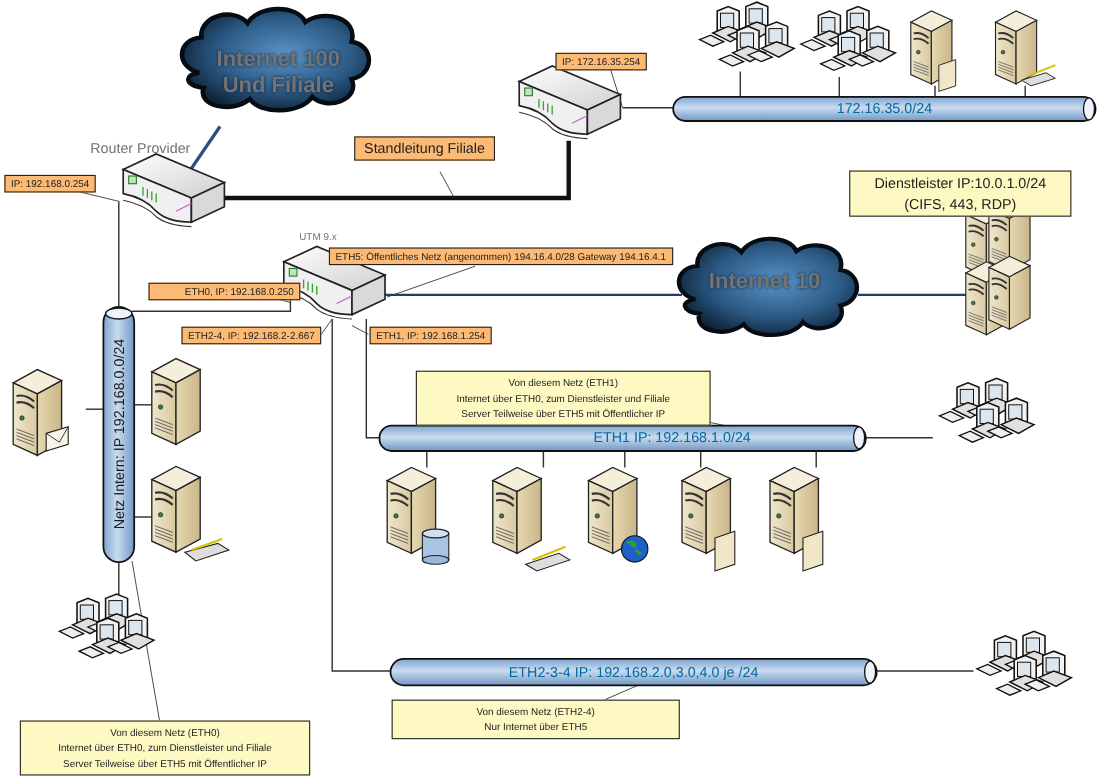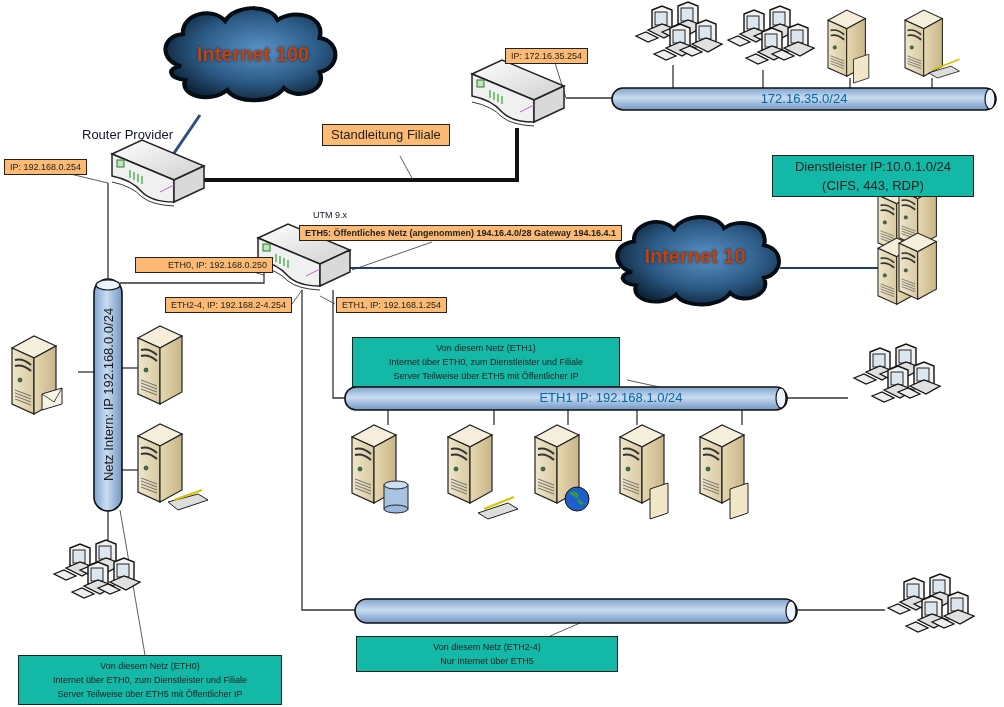--- a/index.html
+++ b/index.html
@@ -1,24 +1,24 @@
 <!DOCTYPE html>
 <html><head>
 <meta charset="utf-8">
 <style>
   html, body { margin:0; padding:0; background:#ffffff; }
   body { width:1004px; height:707px; position:relative; overflow:hidden; font-family:"Liberation Sans", sans-serif; }
   #stage { position:absolute; left:0; top:0; width:1004px; height:707px; }
   .lbl { position:absolute; background:#fdba74; border:1px solid #222; font-size:9px; color:#222; white-space:nowrap; padding:1px 5px; line-height:12px; }
   .lbl-lg { font-size:13px; line-height:16px; padding:2px 8px; }
-  .note { position:absolute; background:#14b8a6; border:1px solid #222; font-size:9px; color:#222; text-align:center; line-height:14px; padding:3px 4px; }
+  .note { position:absolute; background:#fef9c3; border:1px solid #222; font-size:9px; color:#222; text-align:center; line-height:14px; padding:3px 4px; }
   .note div { white-space:nowrap; }
-  .plain { position:absolute; font-size:12px; color:#0f172a; white-space:nowrap; }
-  .small { font-size:9px;margin-left:41px; }
-  .cloud-text { position:absolute; color:#c2410c; font-weight:bold; text-align:center; line-height:24px; font-size:20px; text-shadow:0 0 3px #0b2540; }
+  .plain { position:absolute; font-size:12px; color:#737373; white-space:nowrap; }
+  .small { font-size:9px; }
+  .cloud-text { position:absolute; color:#737373; font-weight:bold; text-align:center; line-height:24px; font-size:20px; text-shadow:0 0 3px #0b2540; }
   .pipe-text { position:absolute; color:#0369a1; font-size:13px; text-align:center; white-space:nowrap; }
   .pipe-vtext { position:absolute; color:#1a1a1a; font-size:13px; white-space:nowrap; transform:rotate(-90deg); transform-origin:center center; }
 </style>
 </head>
 <body>
 
 <div id="stage">
 <svg width="1004" height="707" viewBox="0 0 1004 707" xmlns="http://www.w3.org/2000/svg" style="position:absolute;left:0;top:0;">
   <defs>
     <linearGradient id="pipeH" x1="0" y1="0" x2="0" y2="1">
@@ -245,46 +245,48 @@
   <g transform="translate(900,578)">
         <use href="#pcgroup"></use>
       </g>
   <g transform="translate(66,544)">
         <use href="#pcgroup"></use>
       </g>
 </svg>
 
 <div class="cloud-text" style="left:178px;top:42px;width:150px;">
   <div>Internet 100</div>
+  <div>Und Filiale</div>
 </div>
 <div class="cloud-text" style="left:620px;top:244px;width:150px;">
   <div>Internet 10</div>
 </div>
 
 <div class="plain" style="left:82px;top:127px;font-size:13px;">Router Provider</div>
 <div class="lbl" style="left:4px;top:159px;">IP: 192.168.0.254</div>
 <div class="lbl" style="left:505px;top:48px;">IP: 172.16.35.254</div>
 <div class="lbl lbl-lg" style="left:322px;top:124px;">Standleitung Filiale</div>
 
 <div class="plain small" style="left:272px;top:210px;">UTM 9.x</div>
-<div class="lbl" style="left:299px;top:225px;font-weight:bold;">ETH5: Öffentliches Netz (angenommen) 194.16.4.0/28 Gateway 194.16.4.1</div>
+<div class="lbl" style="left:299px;top:225px;">ETH5: Öffentliches Netz (angenommen) 194.16.4.0/28 Gateway 194.16.4.1</div>
 <div class="lbl" style="left:135px;top:257px;padding-left:32px;">ETH0, IP: 192.168.0.250</div>
-<div class="lbl" style="left:165px;top:297px;">ETH2-4, IP: 192.168.2-4.254</div>
+<div class="lbl" style="left:165px;top:297px;">ETH2-4, IP: 192.168.2-2.667</div>
 <div class="lbl" style="left:336px;top:297px;">ETH1, IP: 192.168.1.254</div>
 
 <div class="note" style="left:772px;top:155px;width:196px;font-size:13px;line-height:19px;padding:1px 2px;">
   <div>Dienstleister IP:10.0.1.0/24</div>
   <div>(CIFS, 443, RDP)</div>
 </div>
 
 <div class="pipe-text" style="left:612px;top:91px;width:384px;">172.16.35.0/24</div>
 <div class="pipe-text" style="left:345px;top:390px;width:532px;">ETH1 IP: 192.168.1.0/24</div>
+<div class="pipe-text" style="left:355px;top:603px;width:442px;">ETH2-3-4 IP: 192.168.2.0,3.0,4.0 je /24</div>
 <div class="pipe-vtext" style="left:-4px;top:387px;width:224px;text-align:center;">Netz Intern: IP 192.168.0.0/24</div>
 
-<div class="note" style="left:352px;top:337px;width:258px;">
+<div class="note" style="left:378px;top:337px;width:258px;">
   <div>Von diesem Netz (ETH1)</div>
   <div>Internet über ETH0, zum Dienstleister und Filiale</div>
   <div>Server Teilweise über ETH5 mit Öffentlicher IP</div>
 </div>
 <div class="note" style="left:18px;top:655px;width:254px;">
   <div>Von diesem Netz (ETH0)</div>
   <div>Internet über ETH0, zum Dienstleister und Filiale</div>
   <div>Server Teilweise über ETH5 mit Öffentlicher IP</div>
 </div>
 <div class="note" style="left:356px;top:636px;width:252px;">

